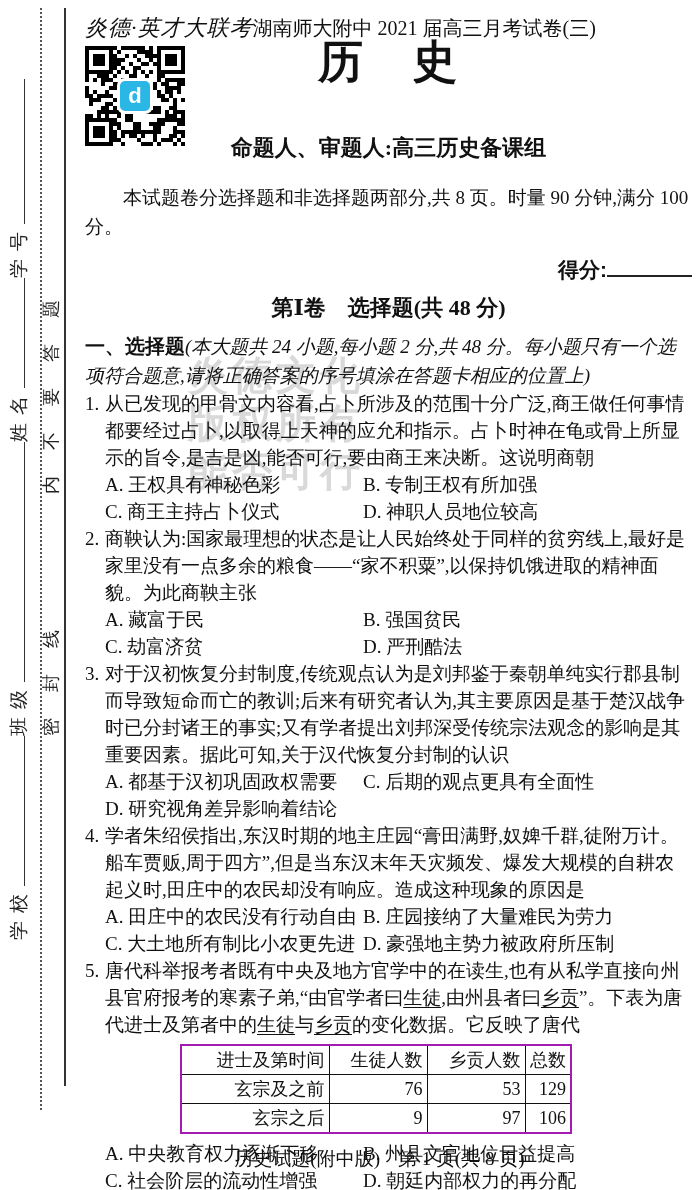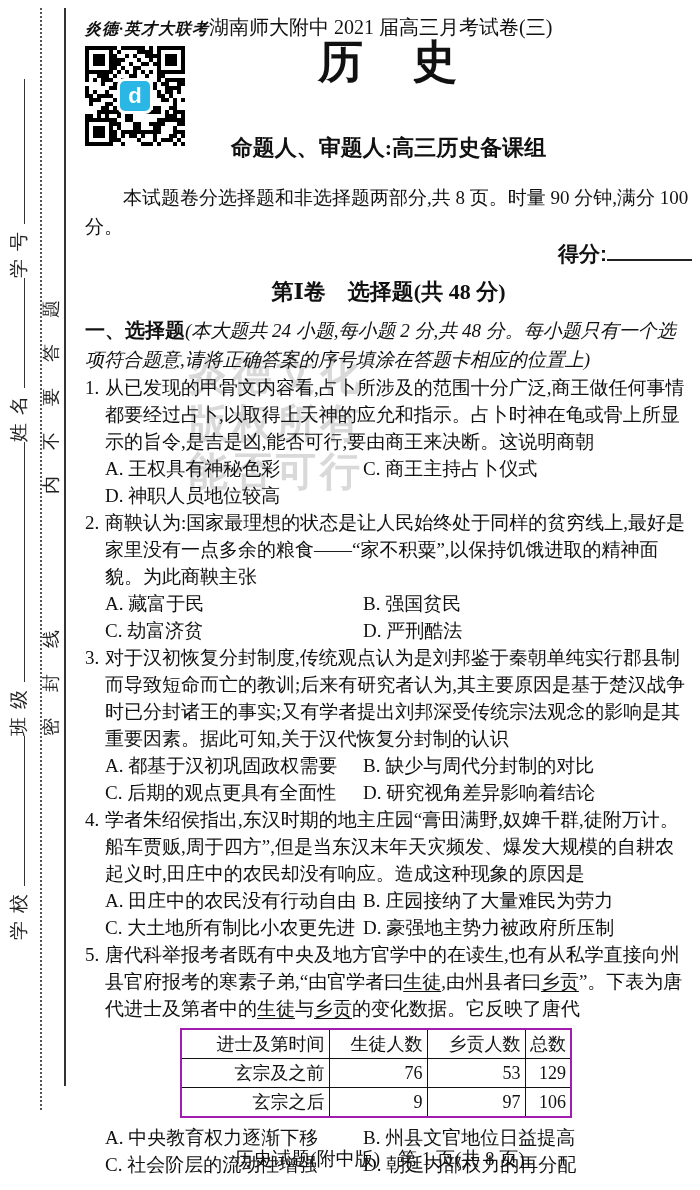--- a/index.html
+++ b/index.html
@@ -28,37 +28,37 @@
   .v-seal .gap{display:inline-block;width:110px;}
   
   .watermark{
     position:absolute;left:188px;top:352px;z-index:1;color:#d9d9d9;
     font-weight:bold;font-size:40px;line-height:48px;letter-spacing:4px;
     font-family:"Liberation Serif",serif;user-select:none;
   }
   
   .main{position:absolute;left:85px;top:0;width:607px;z-index:2;font-size:19px;line-height:27px;}
   .header-line{margin-top:14px;white-space:nowrap;}
-  .brand{font-weight:bold;font-style:italic;font-size:16px;letter-spacing:1px;}
+  .brand{font-weight:normal;font-style:italic;font-size:22px;letter-spacing:1px;}
   .exam-title{font-size:20px;}
   .title-row{position:relative;height:88px;}
   .qr-wrap{position:absolute;left:0;top:4px;width:100px;height:100px;}
   .qr-wrap svg{display:block;}
   .qr-logo{
     position:absolute;left:32px;top:32px;width:30px;height:30px;background:#2bb7e5;
     border-radius:8px;border:3px solid #fff;color:#fff;text-align:center;line-height:29px;
     font-family:"Liberation Sans",sans-serif;font-weight:bold;font-size:22px;
   }
   .subject{
     text-align:center;font-family:"Liberation Sans","DejaVu Sans",sans-serif;
     font-weight:bold;font-size:45px;padding-top:6px;letter-spacing:2px;
   }
   .setters{text-align:center;font-family:Liberation Serif, serif;font-weight:bold;font-size:22px;margin-top:4px;}
   .intro{margin-top:22px;line-height:29px;text-indent:2em;}
-  .score-line{text-align:right;font-family:"Liberation Sans",sans-serif;font-weight:bold;font-size:21px;margin-top:0;line-height:26px;}
+  .score-line{text-align:right;font-family:"Liberation Sans",sans-serif;font-weight:bold;font-size:21px;margin-top:16px;line-height:26px;}
   .score-blank{display:inline-block;width:85px;border-bottom:2px solid #222;height:17px;}
   .part-heading{text-align:center;font-weight:bold;font-size:22px;margin-top:10px;line-height:30px;}
   .section-head{margin-top:9px;line-height:29px;}
   .section-label{font-weight:bold;font-family:"Liberation Sans",sans-serif;font-size:20px;}
   .section-note{font-style:italic;}
   .q .stem{position:relative;padding-left:20px;}
   .q .num{position:absolute;left:0;top:0;}
   .opts{display:grid;grid-template-columns:258px auto;padding-left:20px;}
   .u{text-decoration:underline;text-underline-offset:3px;}
   .qtable{border-collapse:collapse;margin:6px 0 6px 95px;font-size:18px;text-align:right;border:2px solid #a21caf;}
@@ -424,20 +424,21 @@
   <div class="section-head">
     <span class="section-label">一、选择题</span><span class="section-note">(本大题共 24 小题,每小题 2 分,共 48 分。每小题只有一个选项符合题意,请将正确答案的序号填涂在答题卡相应的位置上)</span>
   </div>
 
   <div class="q">
     <div class="stem">
       <span class="num">1.</span><span>从已发现的甲骨文内容看,占卜所涉及的范围十分广泛,商王做任何事情都要经过占卜,以取得上天神的应允和指示。占卜时神在龟或骨上所显示的旨令,是吉是凶,能否可行,要由商王来决断。这说明商朝</span>
     </div>
     <div class="opts">
       <span>A. 王权具有神秘色彩</span>
+      <span>B. 专制王权有所加强</span>
       <span>C. 商王主持占卜仪式</span>
       <span>D. 神职人员地位较高</span>
     </div>
   </div>
 
   <div class="q">
     <div class="stem">
       <span class="num">2.</span><span>商鞅认为:国家最理想的状态是让人民始终处于同样的贫穷线上,最好是家里没有一点多余的粮食——“家不积粟”,以保持饥饿进取的精神面貌。为此商鞅主张</span>
     </div>
     <div class="opts">
@@ -447,21 +448,20 @@
       <span>D. 严刑酷法</span>
     </div>
   </div>
 
   <div class="q">
     <div class="stem">
       <span class="num">3.</span><span>对于汉初恢复分封制度,传统观点认为是刘邦鉴于秦朝单纯实行郡县制而导致短命而亡的教训;后来有研究者认为,其主要原因是基于楚汉战争时已分封诸王的事实;又有学者提出刘邦深受传统宗法观念的影响是其重要因素。据此可知,关于汉代恢复分封制的认识</span>
     </div>
     <div class="opts">
       <span>A. 都基于汉初巩固政权需要</span>
-      <span>B. 缺少与周代分封制的对比</span>
       <span>C. 后期的观点更具有全面性</span>
       <span>D. 研究视角差异影响着结论</span>
     </div>
   </div>
 
   <div class="q">
     <div class="stem">
       <span class="num">4.</span><span>学者朱绍侯指出,东汉时期的地主庄园“膏田满野,奴婢千群,徒附万计。船车贾贩,周于四方”,但是当东汉末年天灾频发、爆发大规模的自耕农起义时,田庄中的农民却没有响应。造成这种现象的原因是</span>
     </div>
     <div class="opts">

